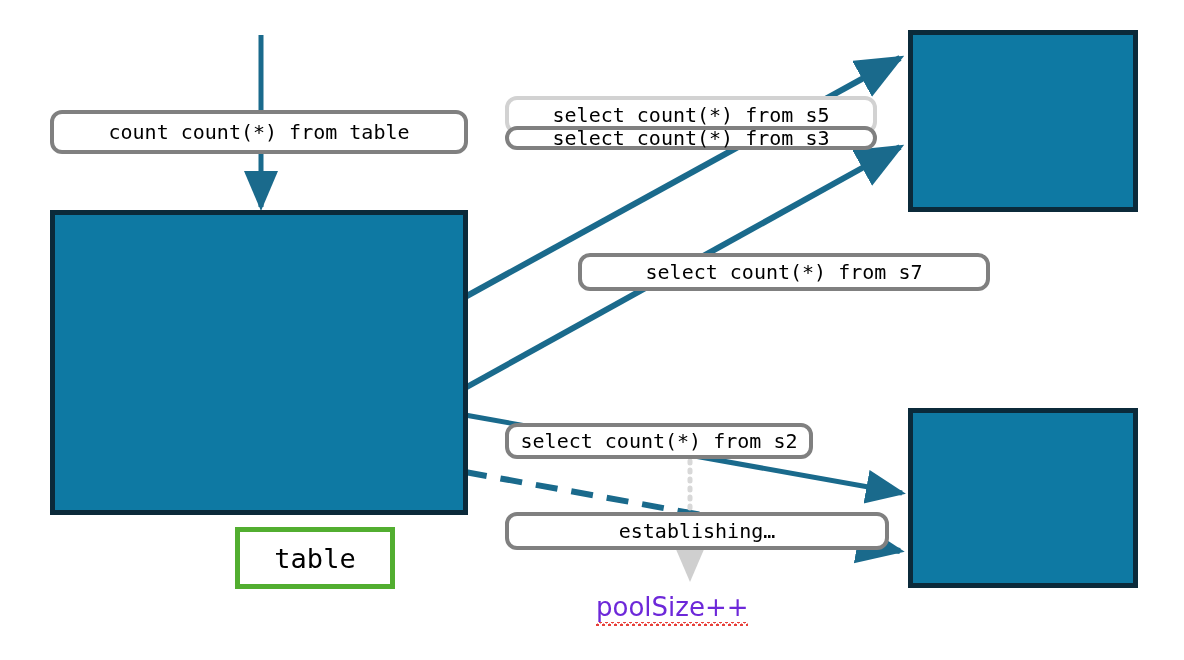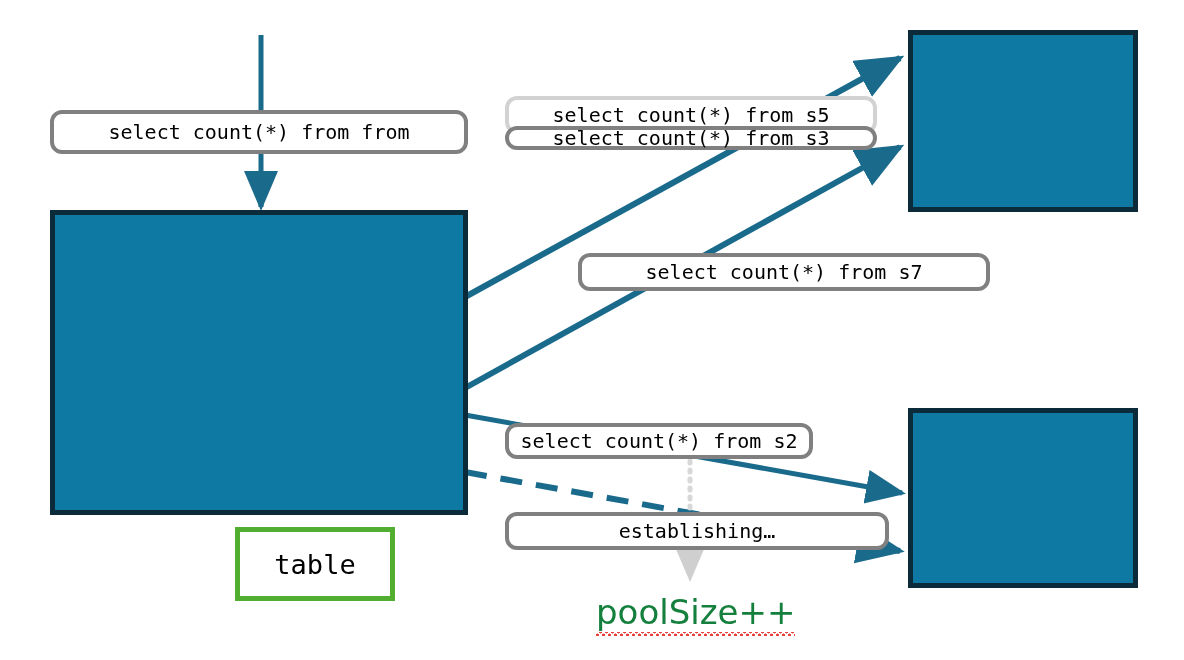--- a/index.html
+++ b/index.html
@@ -60,21 +60,21 @@
     display: flex;
     align-items: center;
     justify-content: center;
     font-family: "DejaVu Sans Mono", monospace;
     color: #000000;
   }
   #node-table {
     left: 180px;
     top: 312px;
     width: 160px;
-    height: 74px;
+    height: 62px;
     font-size: 27px;
   }
 
   
   .label {
     position: absolute;
     background: #ffffff;
     border: 4px solid #808080;
     border-radius: 12px;
     box-sizing: border-box;
@@ -95,24 +95,24 @@
   #label-s7    { left: 578px; top: 253px; width: 412px; height: 38px; z-index: 5; }
   #label-s2    { left: 505px; top: 423px; width: 308px; height: 36px; z-index: 5; }
   #label-est   { left: 505px; top: 512px; width: 384px; height: 38px; z-index: 5; }
 
   
   #poolsize-note {
     position: absolute;
     left: 596px;
     top: 592px;
     width: 190px;
-    text-align: right;
+    text-align: left;
     font-family: "DejaVu Sans", sans-serif;
-    font-size: 34px;
-    color: #15803d;
+    font-size: 26px;
+    color: #6d28d9;
     white-space: nowrap;
   }
   #poolsize-note .squiggle {
     display: inline-block;
     position: relative;
   }
   #poolsize-note .squiggle::after {
     content: "";
     position: absolute;
     left: 0;
@@ -148,21 +148,21 @@
     <line x1="465" y1="388" x2="900" y2="147" stroke="#1A6A8C" stroke-width="6" marker-end="url(#ah)"></line>
 
     <line x1="465" y1="415" x2="902" y2="493" stroke="#1A6A8C" stroke-width="5" marker-end="url(#ah)"></line>
 
     <line x1="465" y1="472" x2="900" y2="551" stroke="#1A6A8C" stroke-width="6" stroke-dasharray="22 14" marker-end="url(#ah)"></line>
 
     <line x1="690" y1="452" x2="690" y2="578" stroke="#d8d8d8" stroke-width="5" stroke-dasharray="2 7" stroke-linecap="round" marker-end="url(#ah-dot)"></line>
   </svg>
 
   <div class="label" id="label-table">
-    <span>select count(*) from from</span>
+    <span>count count(*) from table</span>
   </div>
 
   <div class="pool" id="table-container">
     <div class="node" id="node-table">
       <span>table</span>
     </div>
   </div>
 
   <div class="pool" id="pool-top">
     

